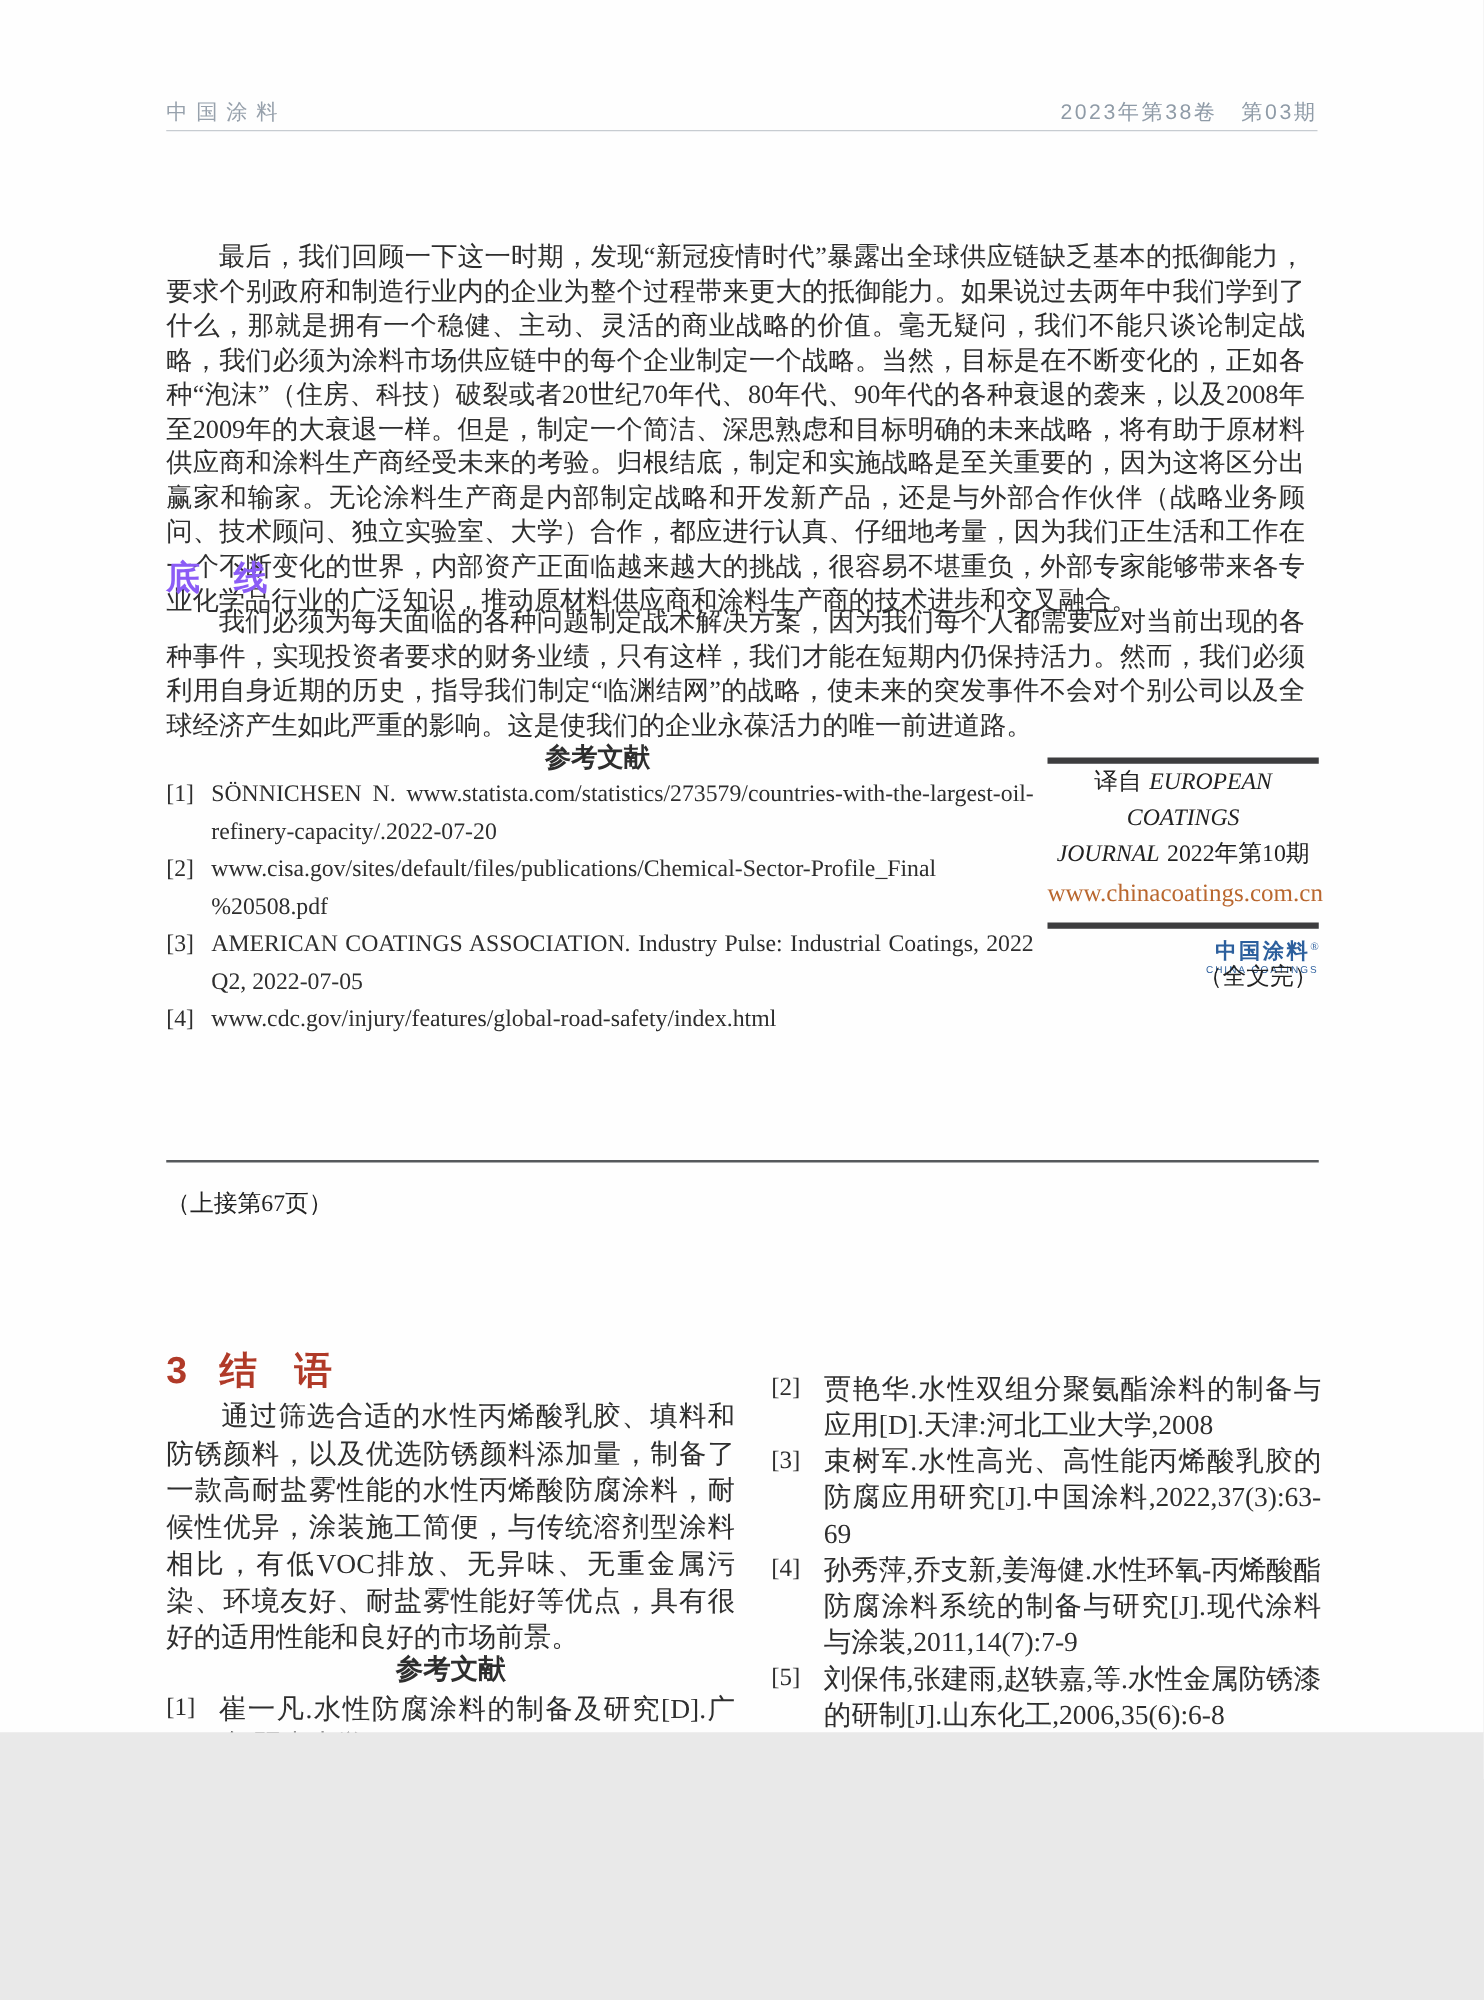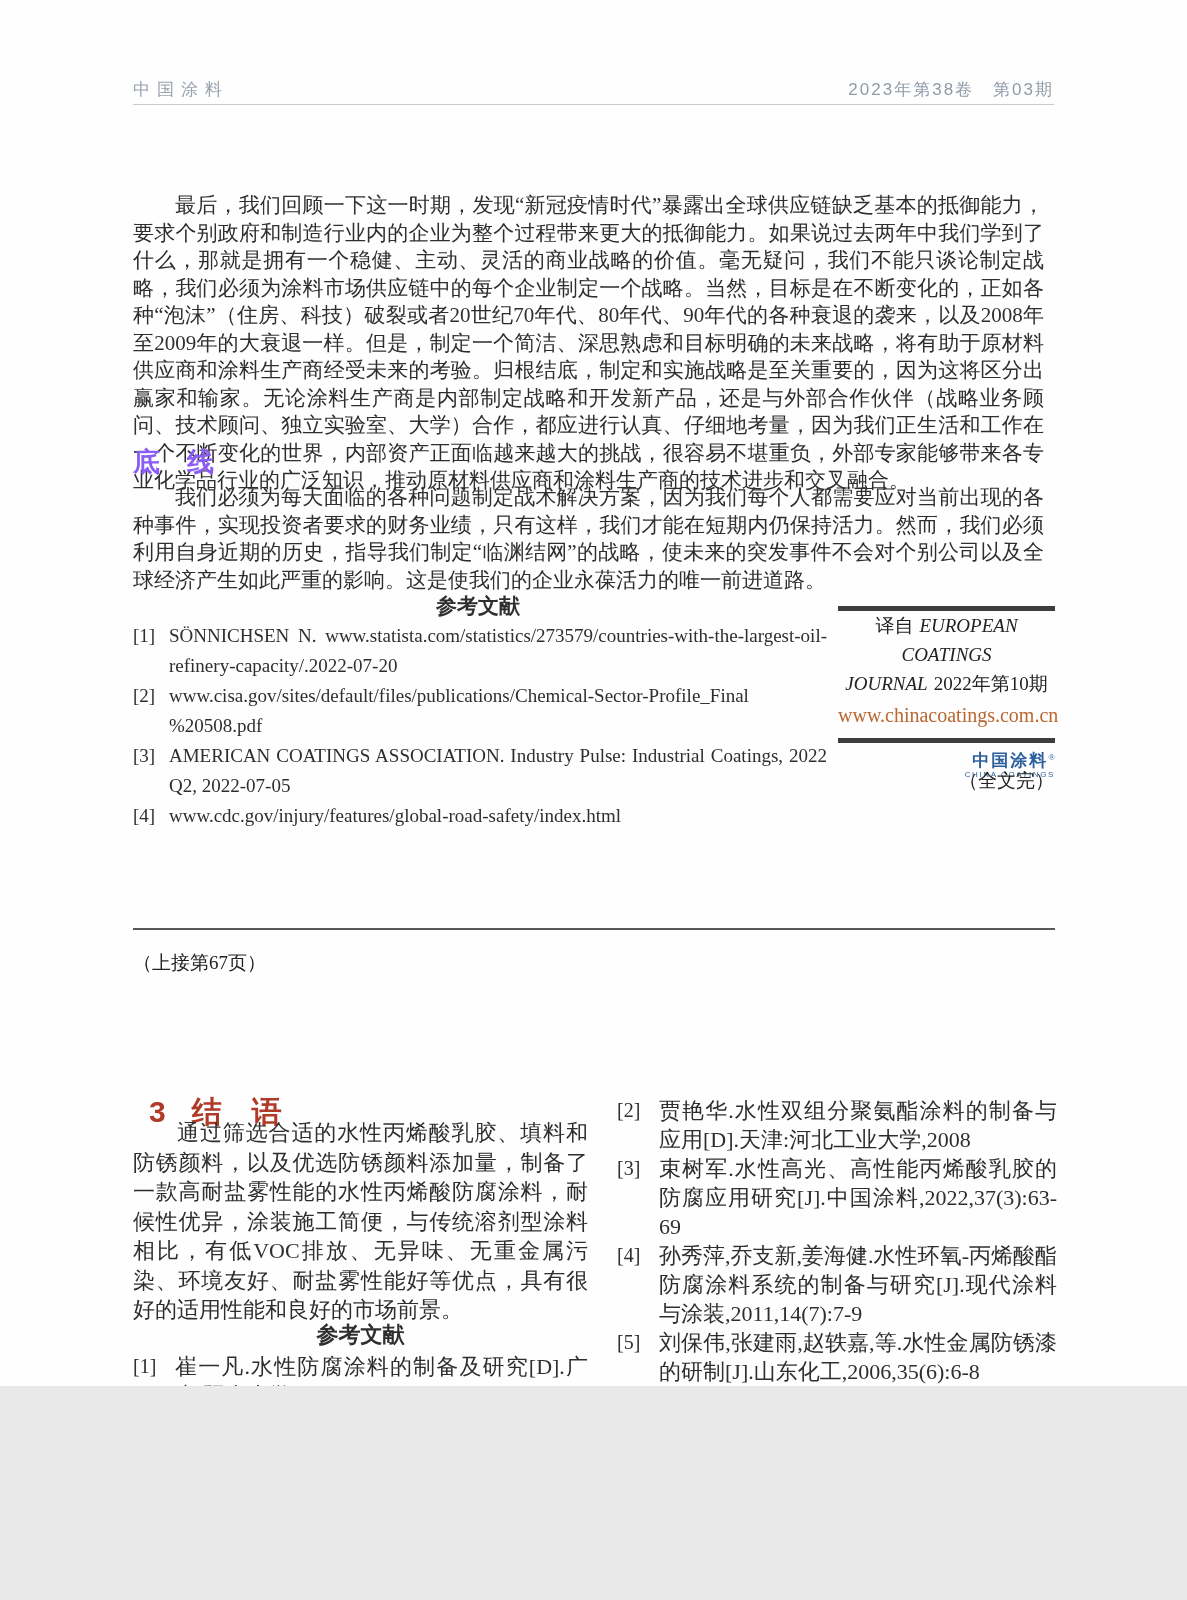--- a/index.html
+++ b/index.html
@@ -75,21 +75,21 @@
   
   .mid-divider{
     position:absolute;left:133px;top:928px;width:922px;height:2px;
     background:#56595c;
   }
   .cont-note{
     position:absolute;left:133px;top:950px;font-size:19px;color:#222;
   }
   
   .h-red{
-    position:absolute;left:133px;top:1076px;margin:16px;
+    position:absolute;left:133px;top:1076px;margin:0;
     font-size:30px;font-weight:bold;color:#b03a28;
     font-family:"Liberation Sans","DejaVu Sans",sans-serif;
   }
   .h-red .sec-num{margin-right:26px;}
   .a2-para{
     position:absolute;left:133px;top:1118px;width:455px;
     font-size:22px;line-height:29.5px;
   }
   .refs2-title{
     position:absolute;left:133px;top:1320px;width:455px;

